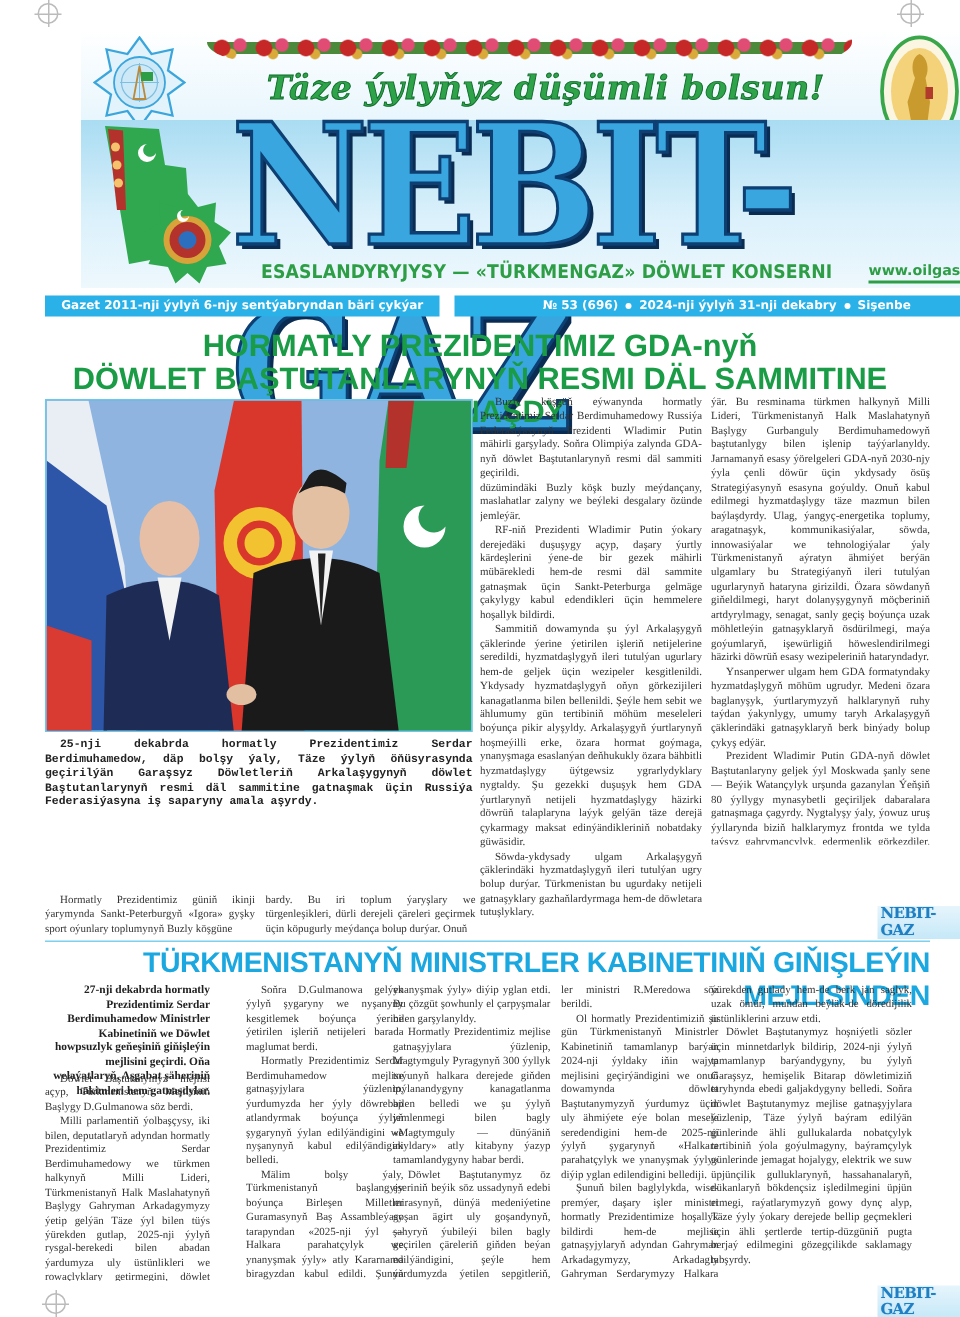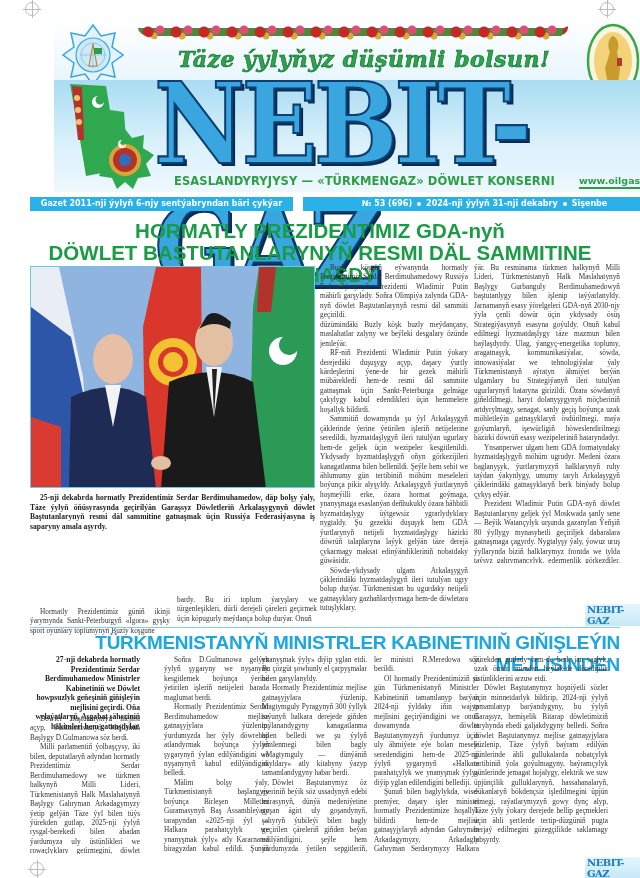--- a/index.html
+++ b/index.html
@@ -48,25 +48,25 @@
     font-family: "DejaVu Sans", sans-serif; font-weight: bold; font-size: 8px; line-height: 14px; text-align: center; }
   .info-left { left: 30px; width: 263px; }
   .info-right { left: 303px; width: 363px; }
   .info-right span.dot { display: inline-block; width: 4px; height: 4px; border-radius: 50%; background:#fff; margin: 0 5px; vertical-align: middle; }
 
   
   .headline1 { position: absolute; left: 20px; top: 220px; width: 600px; text-align: center;
     font-family: "Liberation Sans", sans-serif; font-weight: bold; font-size: 20.5px; line-height: 22px; color: #1a9b45; }
 
   .photo { position: absolute; left: 30px; top: 266px; width: 285px; height: 222px; border: 1px solid #6ac9ea; overflow: hidden; background: #7fa8d8; }
-  .caption { position: absolute; left: 30px; top: 493px; width: 285px; font-size: 7.6px; line-height: 9.5px; font-weight: bold; text-align: justify; color: #222; text-indent: 10px; }
+  .caption { position: absolute; left: 30px; top: 493px; width: 285px; font-size: 7.6px; line-height: 9.5px; font-weight: bold; text-align: justify; color: #222; text-indent: 10px; font-family: Liberation Mono, monospace; }
 
   .col { position: absolute; font-size: 7.3px; line-height: 9.45px; text-align: justify; color: #333; overflow: hidden; }
   .col p { text-indent: 10px; }
-  .col1a { left: 30px; top: 595px; width: 140px; height: 30px; margin-top: 12px; }
+  .col1a { left: 30px; top: 595px; width: 140px; height: 30px; }
   .col1b { left: 177px; top: 595px; width: 140px; height: 30px; }
   .col2 { left: 320px; top: 263px; width: 148px; height: 352px; }
   .col3 { left: 474px; top: 263px; width: 146px; height: 300px; }
 
   .sig { position: absolute; font-family: "DejaVu Serif", serif; font-weight: bold; font-size: 10px; color: #1f7fc2;
     letter-spacing: -0.5px; text-shadow: 0 0 1px #9ad4f1; background: linear-gradient(180deg,#e7f5fc,#c5e8f8); padding: 0 2px; }
   .sig1 { left: 585px; top: 604px; }
   .sig2 { left: 585px; top: 857px; }
 
   .divider { position: absolute; left: 30px; top: 627px; width: 590px; height: 1px; background: #7dd0ee; }

